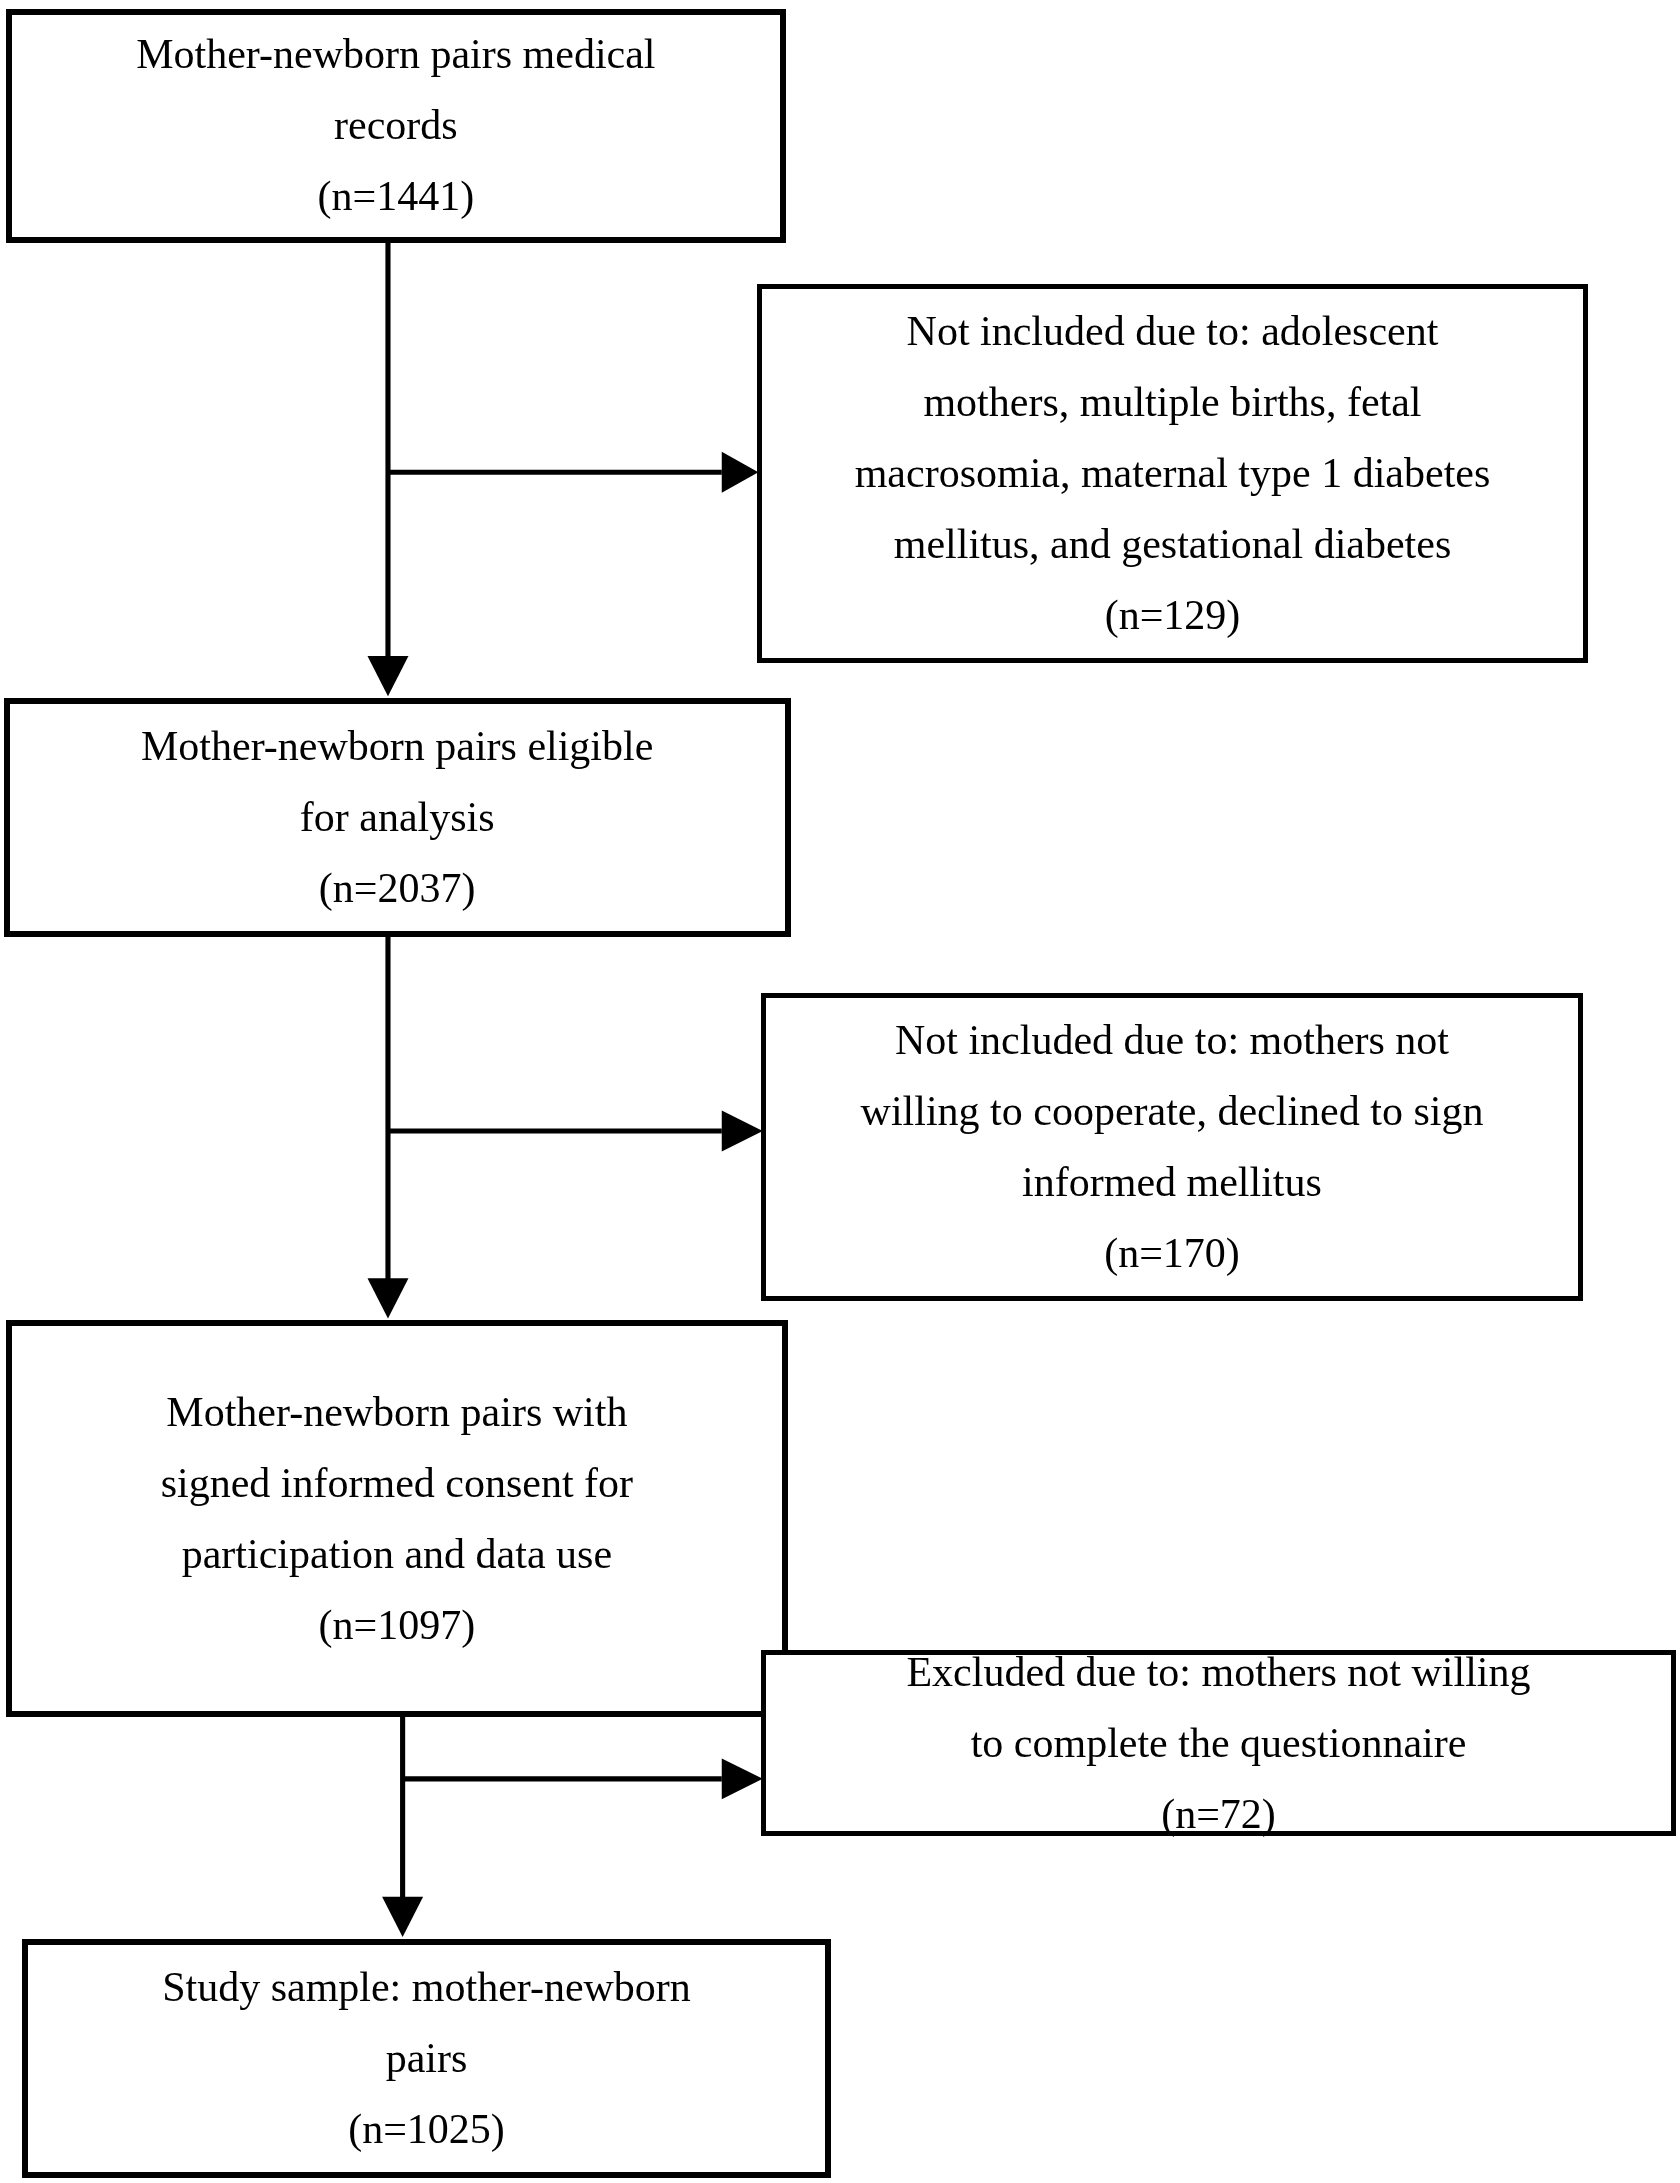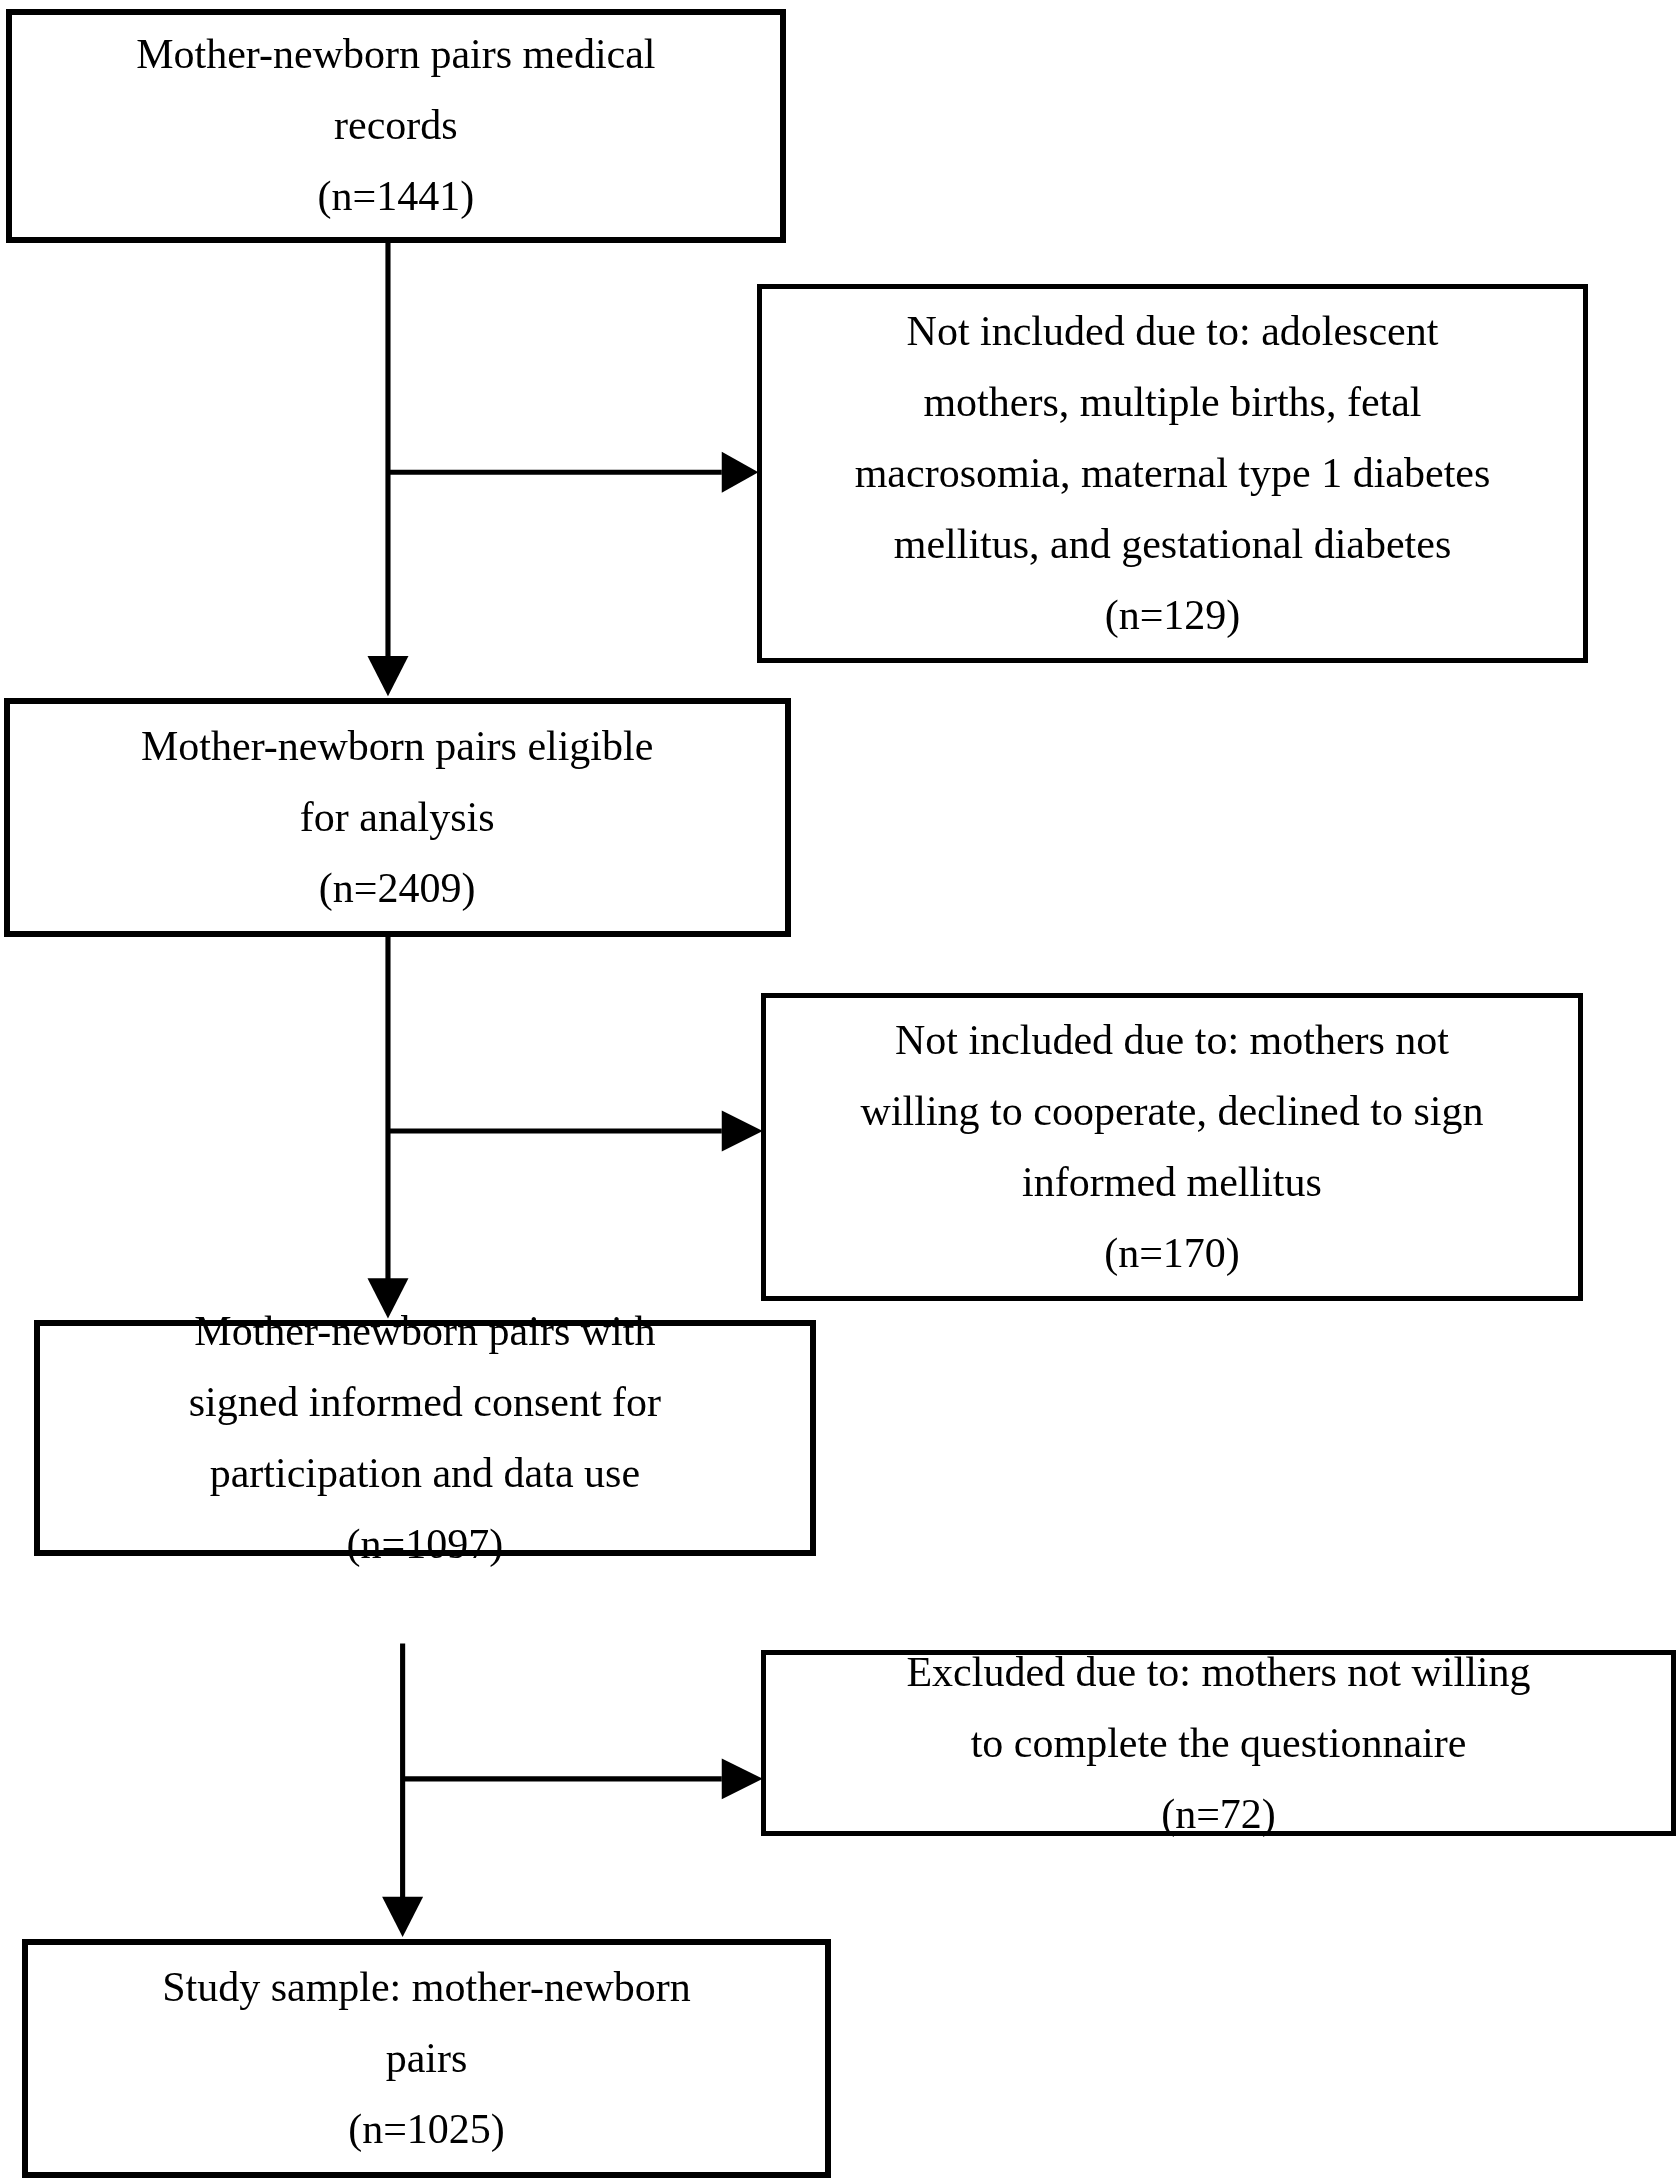--- a/index.html
+++ b/index.html
@@ -33,21 +33,21 @@
   .box .line {
     font-size: 42px;
     line-height: 71px;
     white-space: nowrap;
   }
   
   #box-records   { left: 5.9px;    top: 8.8px;   width: 780px; height: 234px; }
   #box-excluded1 { left: 757px; top: 284px;  width: 831px; height: 379px; }
   #box-eligible  { left: 3.7px;    top: 698px;  width: 787px; height: 239px; }
   #box-excluded2 { left: 761px; top: 976px; width: 822px; height: 308px; margin-top: 17px; }
-  #box-consent   { left: 5.9px;    top: 1320px; width: 782px; height: 236px; margin-left: 28px; }
+  #box-consent   { left: 5.9px;    top: 1320px; width: 782px; height: 397px; }
   #box-excluded3 { left: 761px; top: 1650px; width: 915px; height: 186px; }
   #box-sample    { left: 22px;   top: 1939px; width: 809px; height: 239px; }
 
   #connector-layer {
     position: absolute;
     left: 0; top: 0;
     width: 1680px;
     height: 2183px;
     pointer-events: none;
   }
@@ -96,21 +96,21 @@
     <div class="line">Not included due to: adolescent</div>
     <div class="line">mothers, multiple births, fetal</div>
     <div class="line">macrosomia, maternal type 1 diabetes</div>
     <div class="line">mellitus, and gestational diabetes</div>
     <div class="line">(n=129)</div>
   </div>
 
   <div class="box" id="box-eligible">
     <div class="line">Mother-newborn pairs eligible</div>
     <div class="line">for analysis</div>
-    <div class="line">(n=2409)</div>
+    <div class="line">(n=2037)</div>
   </div>
 
   <div class="box right" id="box-excluded2">
     <div class="line">Not included due to: mothers not</div>
     <div class="line">willing to cooperate, declined to sign</div>
     <div class="line">informed mellitus</div>
     <div class="line">(n=170)</div>
   </div>
 
   <div class="box" id="box-consent">

